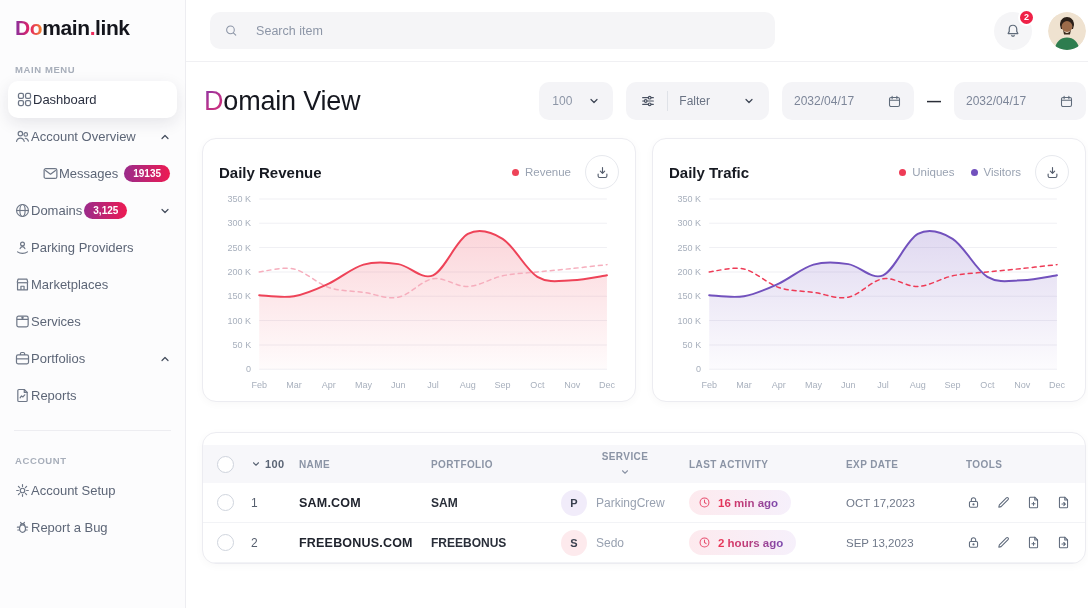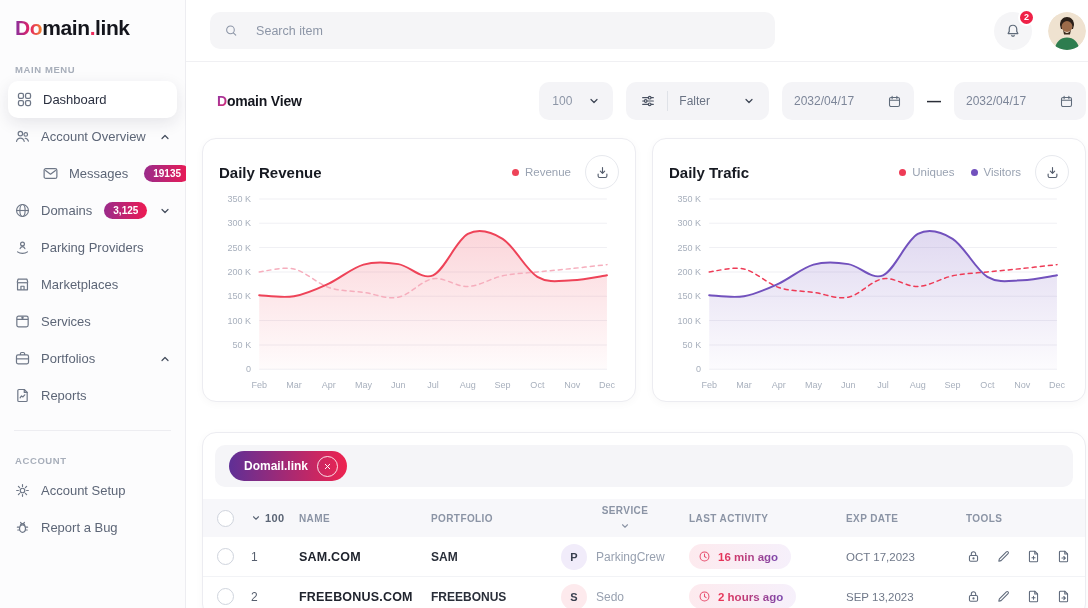--- a/index.html
+++ b/index.html
@@ -7,21 +7,21 @@
     font-family:"Liberation Sans", sans-serif; color:#2b3040; }
   .app { display:flex; width:1088px; height:608px; }
 
   
   .sidebar { width:186px; min-width:186px; background:#fcfcfd; border-right:1px solid #ededf1; padding-top:16px; }
   .logo { padding-left:15px; font-size:21px; font-weight:800; letter-spacing:-0.4px; color:#14151c; }
   .lg-grad { background:linear-gradient(90deg,#8430a0,#e42163 55%,#f0832e);
     -webkit-background-clip:text; background-clip:text; color:transparent; }
   .lg-dot { color:#ee2a5c; }
   .sec-label { font-size:9.5px; letter-spacing:.6px; color:#a7aeba; margin:24px 0 6px 15px; font-weight:700; }
-  .nav-item { height:37px; display:flex; align-items:center; gap:10px; padding:0 14px;
+  .nav-item { height:37px; display:flex; align-items:center; gap:0; padding:0 14px;
     color:#5d6677; font-size:13px; cursor:pointer; }
   .nav-item .nicon { color:#6e7787; flex:none; }
   .nav-item.active { background:#fff; margin:0 8px; padding:0 8px; border-radius:10px;
     box-shadow:0 5px 16px rgba(30,34,60,.10); color:#2b3040; }
   .nav-item.child { padding-left:42px; }
   .chev { margin-left:auto; color:#434c5c; }
   .badge { background:linear-gradient(90deg,#9a2b8b,#ed1a52); color:#fff; font-size:10px;
     font-weight:700; border-radius:10px; padding:3px 9px; margin-left:6px; }
   .badge.ml { margin-left:2px; }
   .add-group { margin:3px 9px 3px; height:35px; border:1.5px dashed #e3e5ea; border-radius:18px;
@@ -40,21 +40,21 @@
   .search input::placeholder { color:#8d96a7; }
   .bell-wrap { margin-left:auto; width:38px; height:38px; border-radius:50%; background:#f5f5f7;
     display:flex; align-items:center; justify-content:center; position:relative; color:#5f6b7a; cursor:pointer; }
   .bell-badge { position:absolute; top:-3px; right:-3px; min-width:17px; height:17px; border-radius:9px;
     background:#ef2147; border:2px solid #fff; color:#fff; font-size:9px; font-weight:700;
     display:flex; align-items:center; justify-content:center; padding:0 3px; }
   .avatar { width:38px; height:38px; border-radius:50%; overflow:hidden; margin-left:16px; cursor:pointer; }
 
   .content { padding:14px 18px 0 16px; flex:1; }
   .page-head { display:flex; align-items:center; margin:6px 0 18px 2px; }
-  .page-title { font-size:14px; font-weight:700; color:#15171f; letter-spacing:-0.2px;margin-left:13px; }
+  .page-title { font-size:27px; font-weight:400; color:#15171f; letter-spacing:-0.2px; }
   .title-grad { background:linear-gradient(135deg,#8a35a8,#e02e72);
     -webkit-background-clip:text; background-clip:text; color:transparent; }
   .controls { margin-left:auto; display:flex; align-items:center; gap:13px; }
   .control { height:38px; background:#f4f4f7; border-radius:10px; display:flex; align-items:center;
     color:#8d96a7; font-size:12px; cursor:pointer; }
   .ctl-perpage { width:74px; padding:0 13px; justify-content:space-between; }
   .ctl-filter { padding:0 14px; gap:11px; color:#6a7384; }
   .vdiv { width:1px; height:20px; background:#dfe2e8; }
   .ctl-date { width:132px; padding:0 12px; justify-content:space-between; color:#7d8699; }
   .range-sep { color:#2a2e38; font-weight:700; font-size:14px; }
@@ -421,30 +421,20 @@
                 <text x="386" y="199" text-anchor="middle" fill="#a8b0bd" font-size="9" font-family="Liberation Sans, sans-serif">Dec</text>
                 <path d="M40,105.30285714285715C45.766666666666666,105.46666666666667,63.06666666666666,108.25142857142856,74.6,106.28571428571428C86.13333333333333,104.32,97.66666666666667,98.83238095238096,109.2,93.50857142857143C120.73333333333333,88.1847619047619,132.26666666666668,77.61904761904762,143.8,74.34285714285714C155.33333333333334,71.06666666666666,166.86666666666667,72.04952380952382,178.4,73.85142857142858C189.93333333333334,75.65333333333335,201.46666666666667,90.23238095238096,213,85.15428571428572C224.53333333333333,80.07619047619048,236.06666666666666,49.52571428571429,247.6,43.38285714285715C259.1333333333333,37.24000000000001,270.66666666666663,41.08952380952382,282.2,48.297142857142866C293.73333333333335,55.504761904761914,305.26666666666665,79.66666666666667,316.8,86.62857142857143C328.33333333333337,93.5904761904762,339.8666666666667,90.3142857142857,351.4,90.06857142857142C362.9333333333333,89.82285714285713,380.23333333333335,85.97333333333333,386,85.15428571428572L386,180L40,180Z" fill="url(#fill-1-0)" stroke="none"></path>
                 <path d="M40,81.71428571428572C45.766666666666666,81.22285714285715,63.06666666666666,76.14476190476192,74.6,78.7657142857143C86.13333333333333,81.38666666666667,97.66666666666667,93.50857142857143,109.2,97.44C120.73333333333333,101.37142857142857,132.26666666666668,100.71619047619049,143.8,102.35428571428572C155.33333333333334,103.99238095238096,166.86666666666667,109.56190476190477,178.4,107.26857142857143C189.93333333333334,104.9752380952381,201.46666666666667,90.39619047619047,213,88.5942857142857C224.53333333333333,86.79238095238094,236.06666666666666,96.94857142857143,247.6,96.45714285714286C259.1333333333333,95.96571428571428,270.66666666666663,88.10285714285713,282.2,85.64571428571428C293.73333333333335,83.18857142857142,305.26666666666665,82.94285714285715,316.8,81.71428571428572C328.33333333333337,80.4857142857143,339.8666666666667,79.50285714285714,351.4,78.27428571428571C362.9333333333333,77.04571428571428,380.23333333333335,74.99809523809523,386,74.34285714285714" fill="none" stroke="#ee3b56" stroke-width="1.5" stroke-linecap="round" stroke-dasharray="4 4"></path>
                 <path d="M40,105.30285714285715C45.766666666666666,105.46666666666667,63.06666666666666,108.25142857142856,74.6,106.28571428571428C86.13333333333333,104.32,97.66666666666667,98.83238095238096,109.2,93.50857142857143C120.73333333333333,88.1847619047619,132.26666666666668,77.61904761904762,143.8,74.34285714285714C155.33333333333334,71.06666666666666,166.86666666666667,72.04952380952382,178.4,73.85142857142858C189.93333333333334,75.65333333333335,201.46666666666667,90.23238095238096,213,85.15428571428572C224.53333333333333,80.07619047619048,236.06666666666666,49.52571428571429,247.6,43.38285714285715C259.1333333333333,37.24000000000001,270.66666666666663,41.08952380952382,282.2,48.297142857142866C293.73333333333335,55.504761904761914,305.26666666666665,79.66666666666667,316.8,86.62857142857143C328.33333333333337,93.5904761904762,339.8666666666667,90.3142857142857,351.4,90.06857142857142C362.9333333333333,89.82285714285713,380.23333333333335,85.97333333333333,386,85.15428571428572" fill="none" stroke="#7251bd" stroke-width="2" stroke-linecap="round"></path>
               </svg>
             </div>
         </div>
       </div>
 
       <div class="card table-card">
-        <div class="chip-bar">
-          <div class="chip">
-            <span>Domail.link</span>
-            <span class="chip-x">
-              <svg width="9" height="9" viewBox="0 0 24 24" fill="none" stroke="currentColor" stroke-width="2.6" stroke-linecap="round">
-                  <path d="M6 6l12 12M18 6L6 18"></path>
-                </svg>
-            </span>
-          </div>
-        </div>
 
         <div class="tgrid thead">
           <span class="cb"></span>
           <span class="th-100">
             <svg width="10" height="10" viewBox="0 0 24 24" fill="none" stroke="currentColor" stroke-width="2.6" stroke-linecap="round" stroke-linejoin="round">
                 <path d="M6 9l6 6 6-6"></path>
               </svg>
             <span>100</span>
           </span>
           <span>NAME</span>

